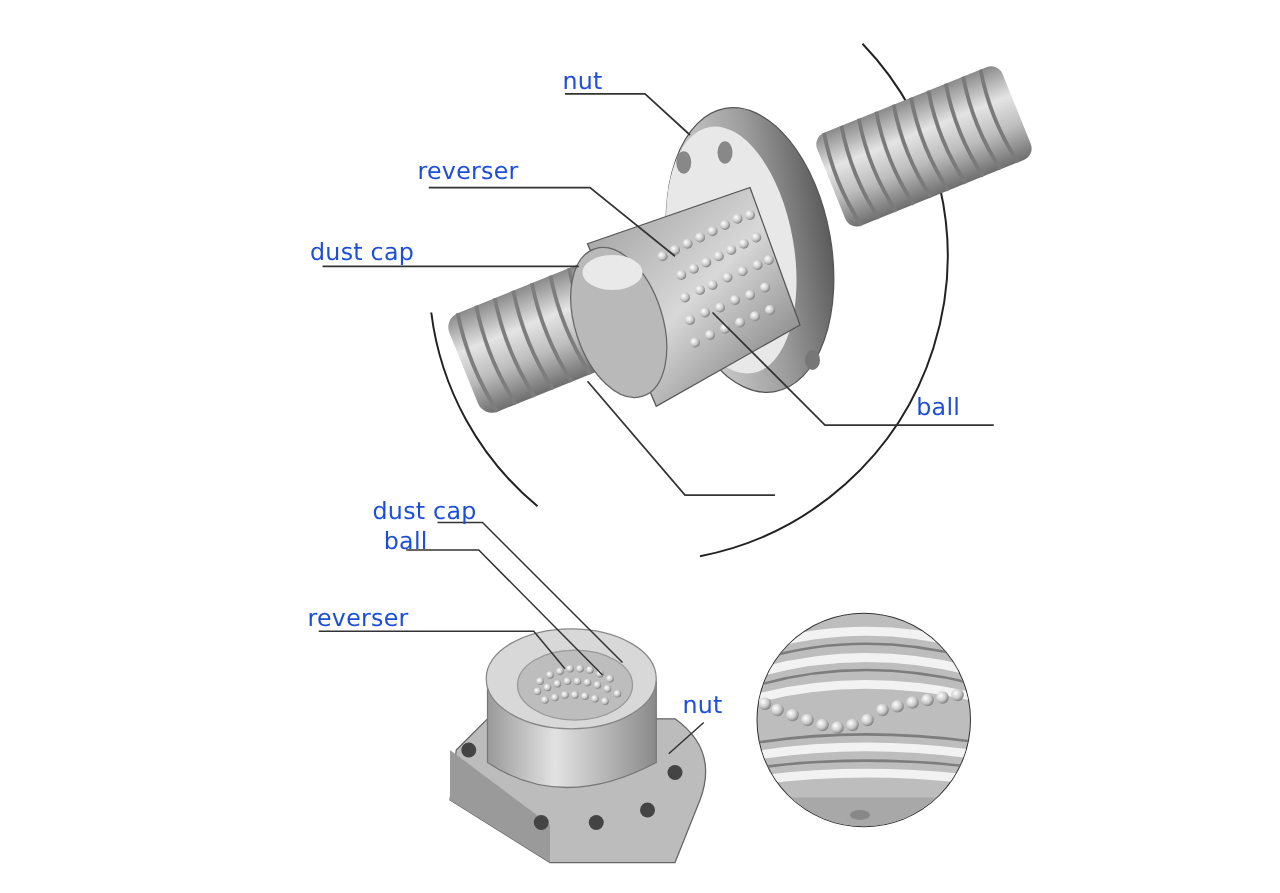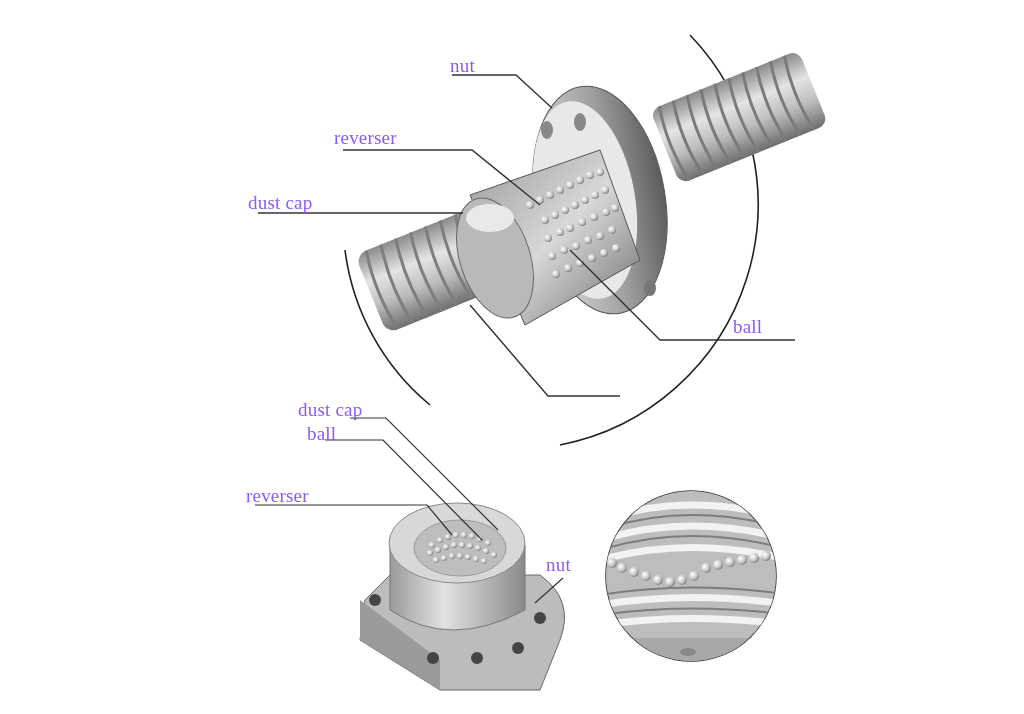--- a/index.html
+++ b/index.html
@@ -1,18 +1,18 @@
 <!DOCTYPE html>
 <html><head>
 <meta charset="utf-8">
 <style>
   html,body{margin:0;padding:0;background:#ffffff;}
   body{width:1024px;height:714px;position:relative;overflow:hidden;font-family:"DejaVu Sans","Liberation Sans",sans-serif;}
   .stage{position:absolute;left:0;top:0;width:1024px;height:714px;}
-  .lbl{position:absolute;font-size:19px;color:#8b5cf6;letter-spacing:0.2px;line-height:1;white-space:nowrap;font-family:Liberation Serif, serif;}
+  .lbl{position:absolute;font-size:19px;color:#1d4ed8;letter-spacing:0.2px;line-height:1;white-space:nowrap;}
   svg{position:absolute;left:0;top:0;}
 </style>
 </head>
 <body>
 
 <div class="stage">
 
 <svg width="1024" height="714" viewBox="0 0 1024 714">
   <defs>
     <linearGradient id="shaft" x1="0" y1="0" x2="0" y2="1">

